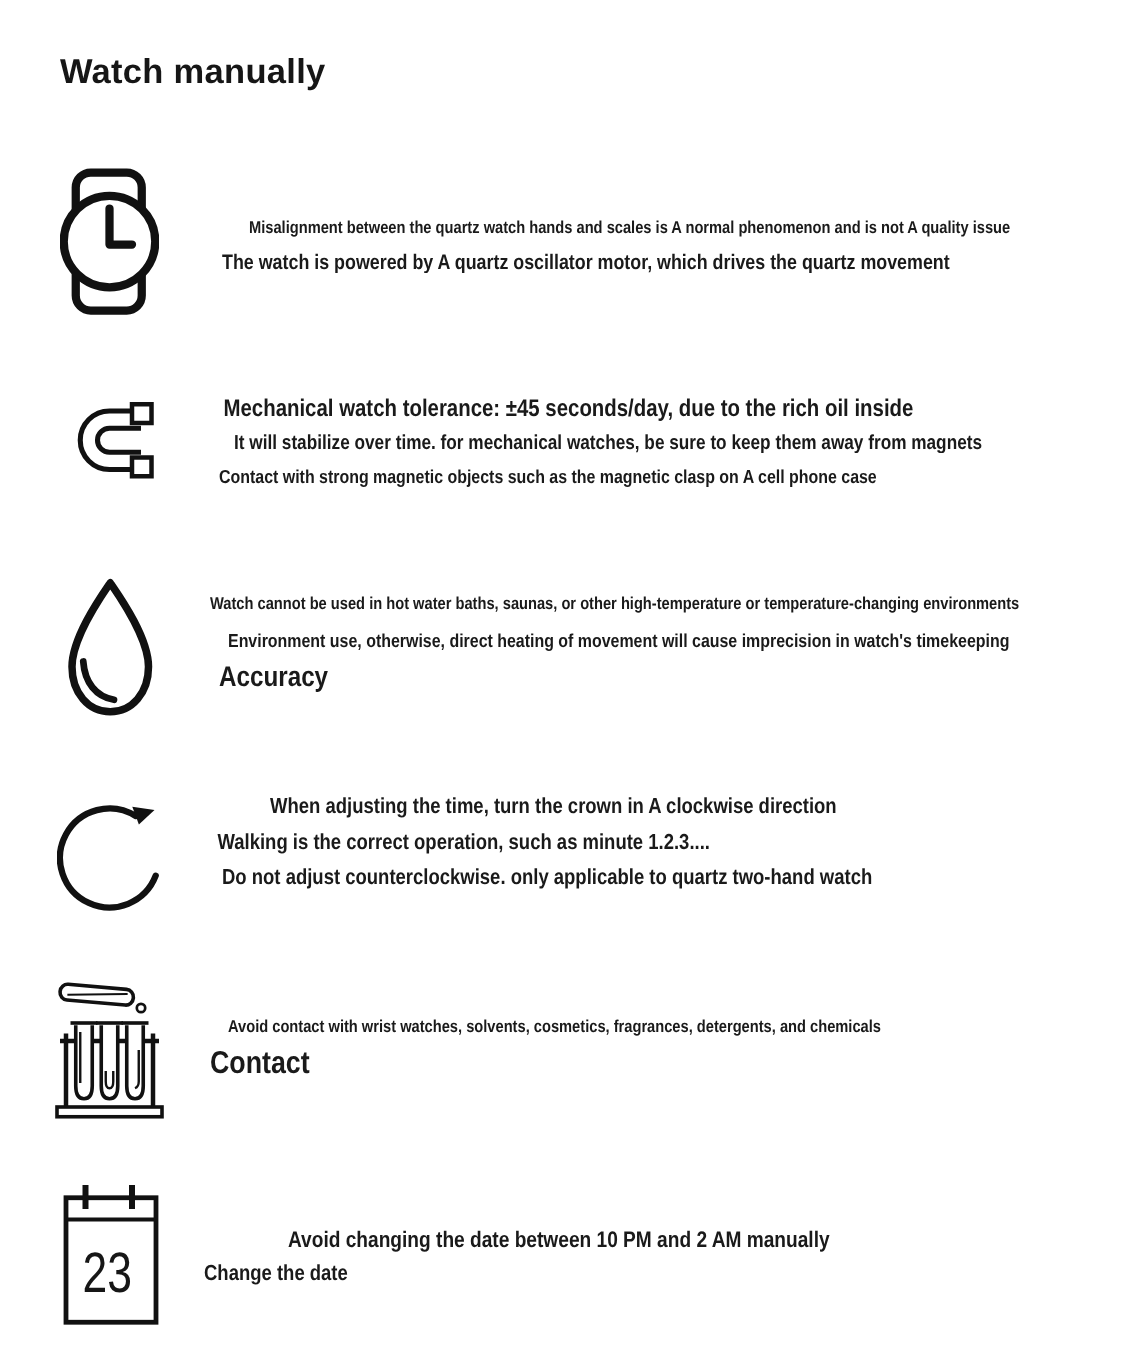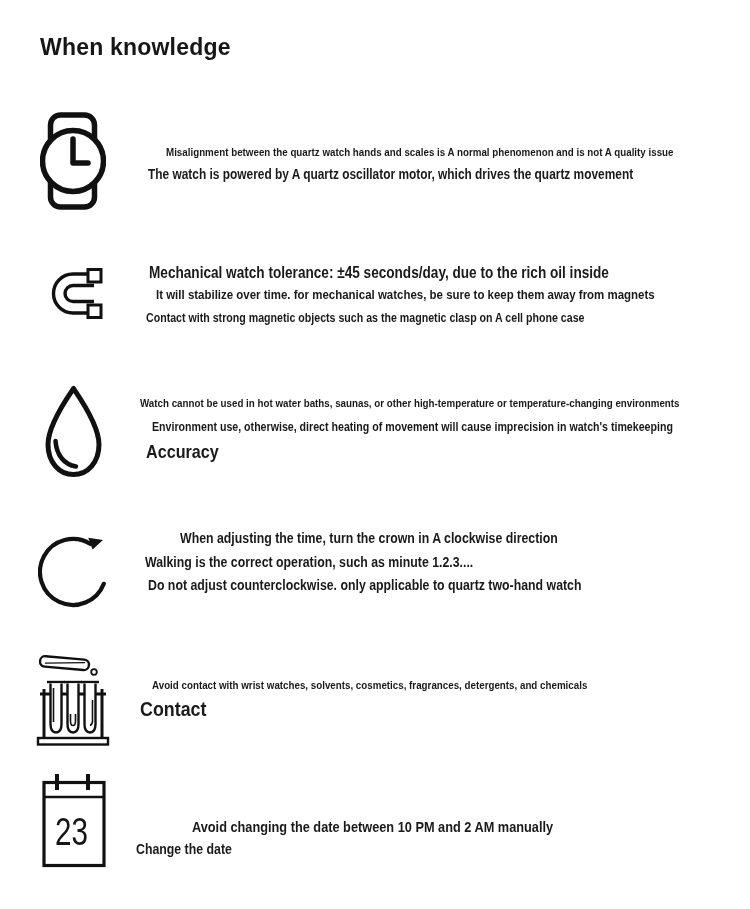--- a/index.html
+++ b/index.html
@@ -16,21 +16,21 @@
     line-height:1.2; transform:scaleX(0.85); transform-origin:left center;
   }
   .icon { position:absolute; }
   .icon svg { display:block; }
 </style>
 </head>
 <body>
 
 <div class="canvas">
 
-  <h1 class="title">When knowledge</h1>
+  <h1 class="title">Watch manually</h1>
 
   <div class="icon" style="left:40px; top:112px;">
     <svg width="66" height="98" viewBox="0 0 66 98">
       <rect x="10.5" y="3" width="44" height="92" rx="10" fill="#fff" stroke="#111" stroke-width="5.5"></rect>
       <circle cx="33" cy="49" r="30.5" fill="#fff" stroke="#111" stroke-width="5.5"></circle>
       <path d="M33 27 L33 51 L48 51" fill="none" stroke="#111" stroke-width="5.5" stroke-linecap="round" stroke-linejoin="round"></path>
     </svg>
   </div>
   <div class="ln" style="left:166px; top:146px; font-size:11.5px;">Misalignment between the quartz watch hands and scales is A normal phenomenon and is not A quality issue</div>
   <div class="ln" style="left:148px; top:166px; font-size:14px;">The watch is powered by A quartz oscillator motor, which drives the quartz movement</div>
@@ -85,21 +85,21 @@
       <path d="M40.5 62 V69 Q40.5 73.5 43 73.5 Q45.5 73.5 45.5 69 V62" fill="none" stroke="#111" stroke-width="1.6"></path>
       <line x1="51" y1="30" x2="69" y2="30" stroke="#111" stroke-width="2.4"></line>
       <path d="M54.5 31.5 V72 Q54.5 80.5 60 80.5 Q65.5 80.5 65.5 72 V31.5" fill="#fff" stroke="#111" stroke-width="2.4"></path>
       <path d="M62.5 48 V69 Q62.5 72.5 60 73.5" fill="none" stroke="#111" stroke-width="1.6"></path>
       <rect x="8" y="86" width="70" height="6.5" fill="#fff" stroke="#111" stroke-width="2.4"></rect>
     </svg>
   </div>
   <div class="ln" style="left:152px; top:679px; font-size:11.5px;">Avoid contact with wrist watches, solvents, cosmetics, fragrances, detergents, and chemicals</div>
   <div class="ln" style="left:140px; top:696px; font-size:21px;">Contact</div>
 
-  <div class="icon" style="left:42px; top:774px;">
+  <div class="icon" style="left:42px; top:790px;">
     <svg width="64" height="94" viewBox="0 0 64 94">
       <rect x="2" y="8.5" width="60" height="83" fill="#fff" stroke="#111" stroke-width="3.2"></rect>
       <line x1="15" y1="0" x2="15" y2="16" stroke="#111" stroke-width="4"></line>
       <line x1="46" y1="0" x2="46" y2="16" stroke="#111" stroke-width="4"></line>
       <line x1="2" y1="23" x2="62" y2="23" stroke="#111" stroke-width="2.6"></line>
       <text x="13" y="71" font-size="38" textLength="33" lengthAdjust="spacingAndGlyphs" fill="#161616">23</text>
     </svg>
   </div>
   <div class="ln" style="left:192px; top:818px; font-size:15px;">Avoid changing the date between 10 PM and 2 AM manually</div>
   <div class="ln" style="left:136px; top:841px; font-size:14.5px;">Change the date</div>

